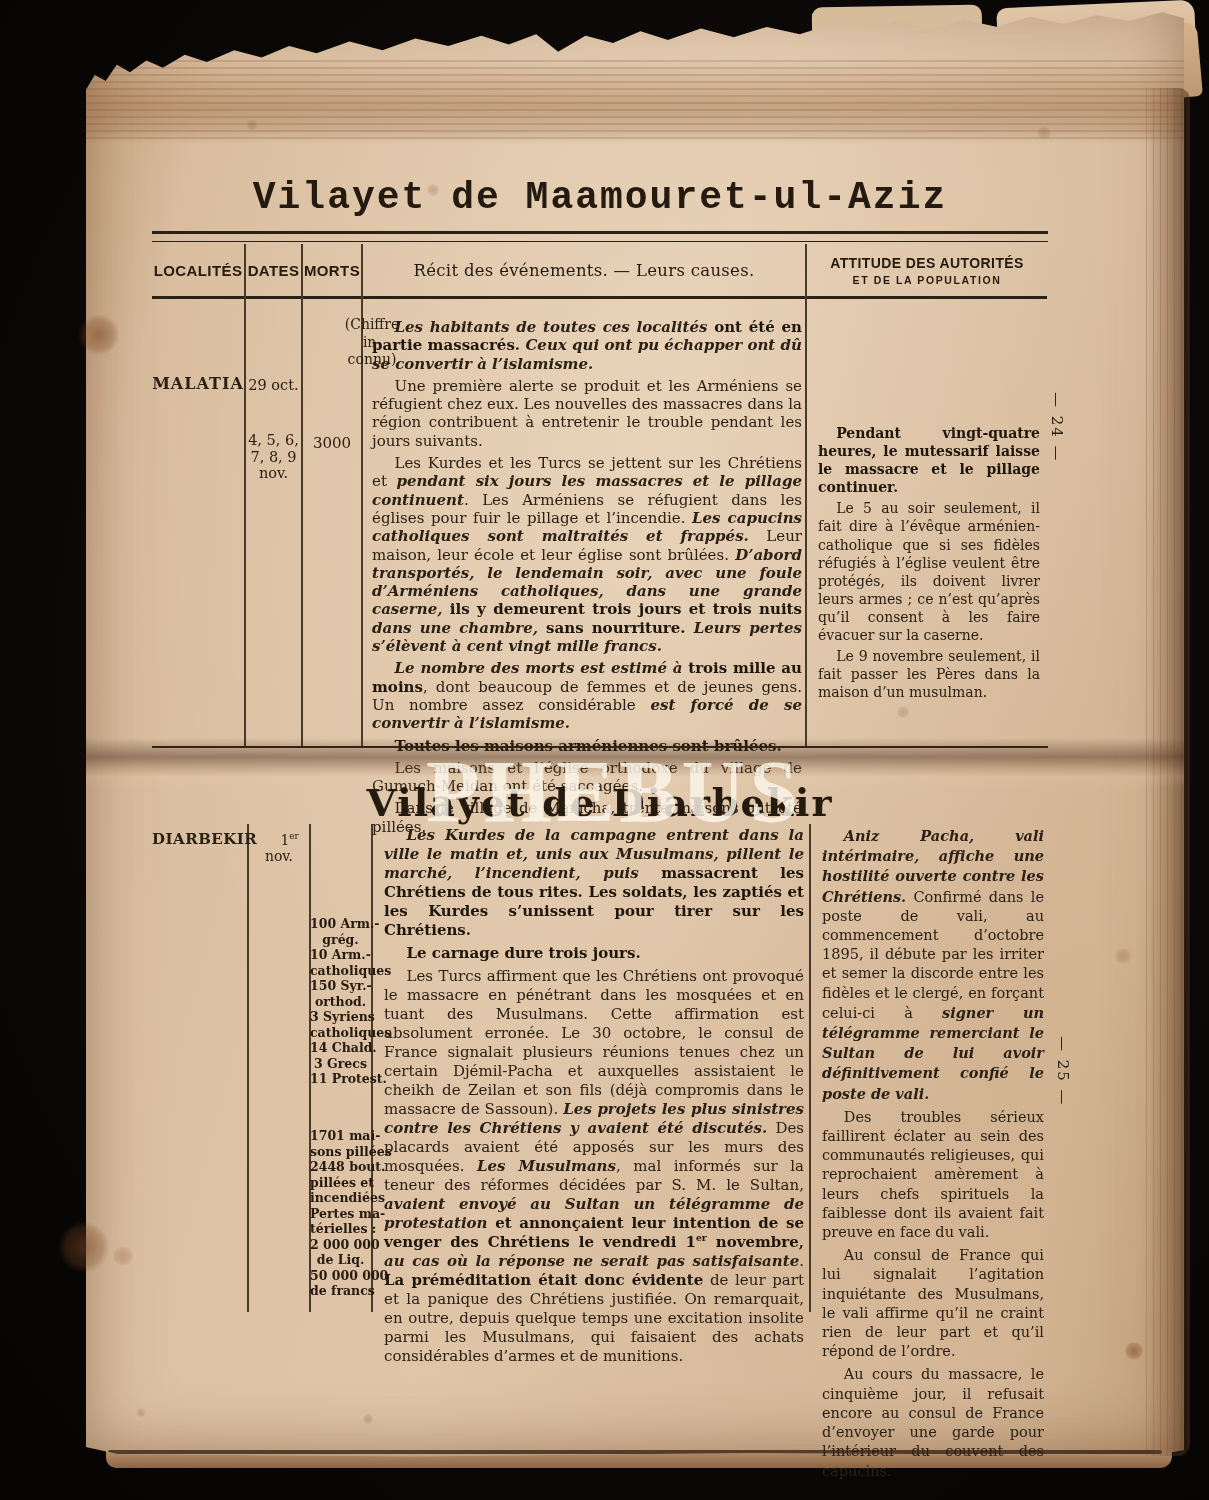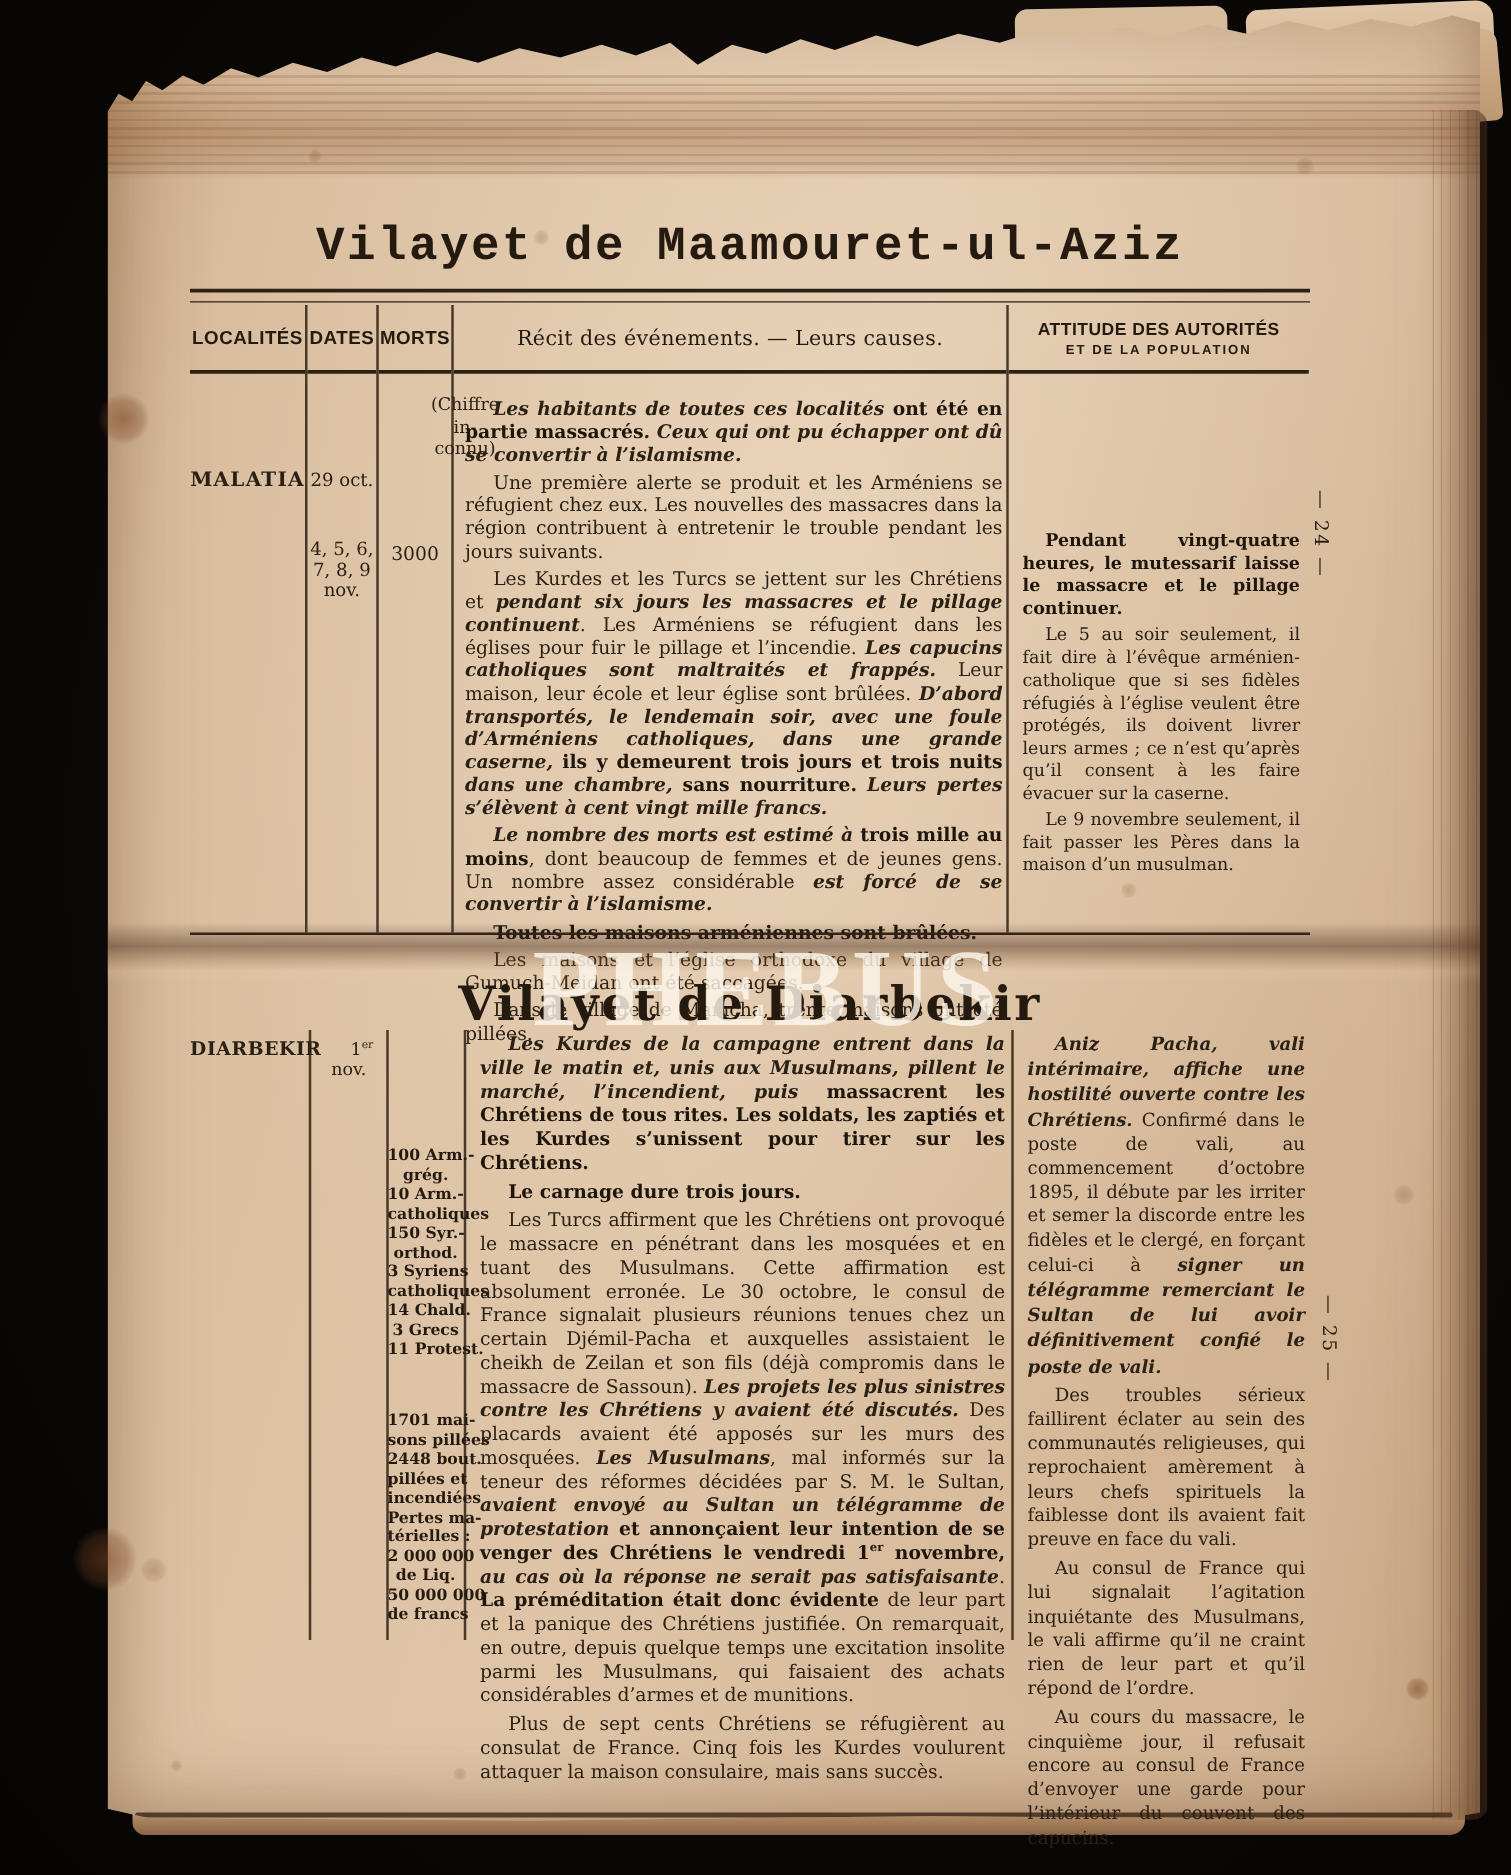--- a/index.html
+++ b/index.html
@@ -198,21 +198,20 @@
         <div class="tline">2 000 000</div>
         <div class="tline">de Liq.</div>
         <div class="tline">50 000 000</div>
         <div class="tline">de francs</div>
       </div>
 
     <div class="colblock" id="recit2">
         <p class="para"><span class="i">Les Kurdes de la campagne entrent dans la ville le matin et, unis aux Musulmans, pillent le marché, l’incendient, puis </span><span class="b">massacrent les Chrétiens de tous rites. Les soldats, les zaptiés et les Kurdes s’unissent pour tirer sur les Chrétiens.</span></p>
         <p class="para"><span class="b">Le carnage dure trois jours.</span></p>
         <p class="para"><span class="n">Les Turcs affirment que les Chrétiens ont provoqué le massacre en pénétrant dans les mosquées et en tuant des Musulmans. Cette affirmation est absolument erronée. Le 30 octobre, le consul de France signalait plusieurs réunions tenues chez un certain Djémil-Pacha et auxquelles assistaient le cheikh de Zeilan et son fils (déjà compromis dans le massacre de Sassoun). </span><span class="i">Les projets les plus sinistres contre les Chrétiens y avaient été discutés.</span><span class="n"> Des placards avaient été apposés sur les murs des mosquées. </span><span class="i">Les Musulmans</span><span class="n">, mal informés sur la teneur des réformes décidées par S. M. le Sultan, </span><span class="i">avaient envoyé au Sultan un télégramme de protestation </span><span class="b">et annonçaient leur intention de se venger des Chrétiens le vendredi 1</span><span class="b sup">er</span><span class="b"> novembre,</span><span class="i"> au cas où la réponse ne serait pas satisfaisante</span><span class="n">. </span><span class="b">La préméditation était donc évidente</span><span class="n"> de leur part et la panique des Chrétiens justifiée. On remarquait, en outre, depuis quelque temps une excitation insolite parmi les Musulmans, qui faisaient des achats considérables d’armes et de munitions.</span></p>
-        <p class="para"><span class="n">Plus de sept cents Chrétiens se réfugièrent au consulat de France. Cinq fois les Kurdes voulurent attaquer la maison consulaire, mais sans succès.</span></p>
       </div>
     <div class="colblock" id="att2">
         <p class="para"><span class="i">Aniz Pacha, vali intérimaire, affiche une hostilité ouverte contre les Chrétiens.</span><span class="n"> Confirmé dans le poste de vali, au commencement d’octobre 1895, il débute par les irriter et semer la discorde entre les fidèles et le clergé, en forçant celui-ci à </span><span class="i">signer un télégramme remerciant le Sultan de lui avoir définitivement confié le poste de vali.</span></p>
         <p class="para"><span class="n">Des troubles sérieux faillirent éclater au sein des communautés religieuses, qui reprochaient amèrement à leurs chefs spirituels la faiblesse dont ils avaient fait preuve en face du vali.</span></p>
         <p class="para"><span class="n">Au consul de France qui lui signalait l’agitation inquiétante des Musulmans, le vali affirme qu’il ne craint rien de leur part et qu’il répond de l’ordre.</span></p>
         <p class="para"><span class="n">Au cours du massacre, le cinquième jour, il refusait encore au consul de France d’envoyer une garde pour l’intérieur du couvent des capucins.</span></p>
       </div>
 
     <div class="folio" style="left:1054px;top:1036px;">— 25 —</div>
   </div>

